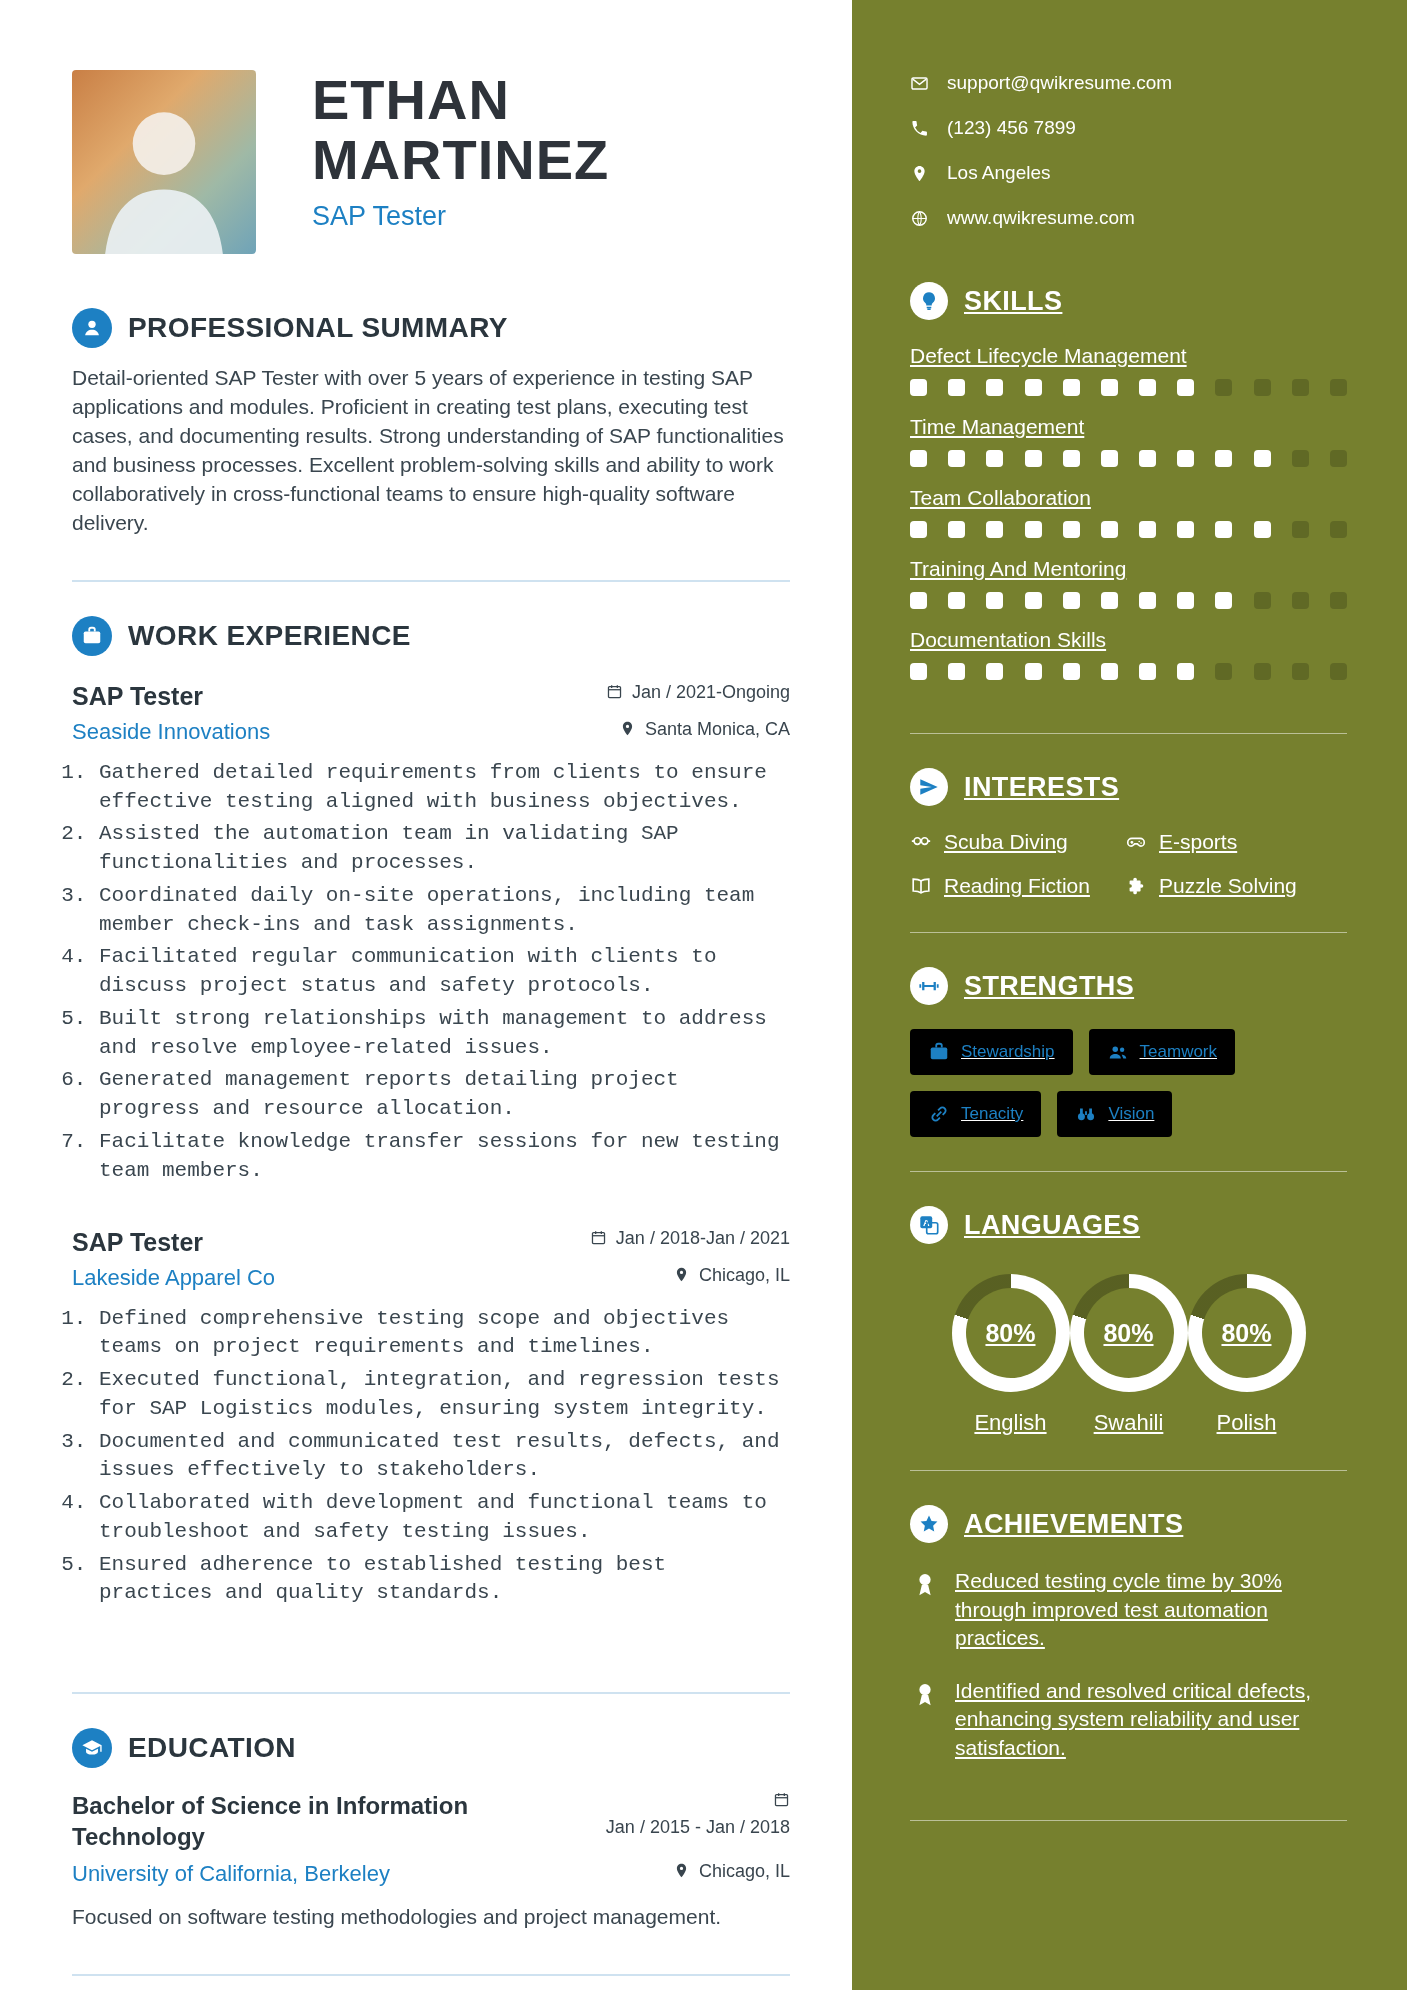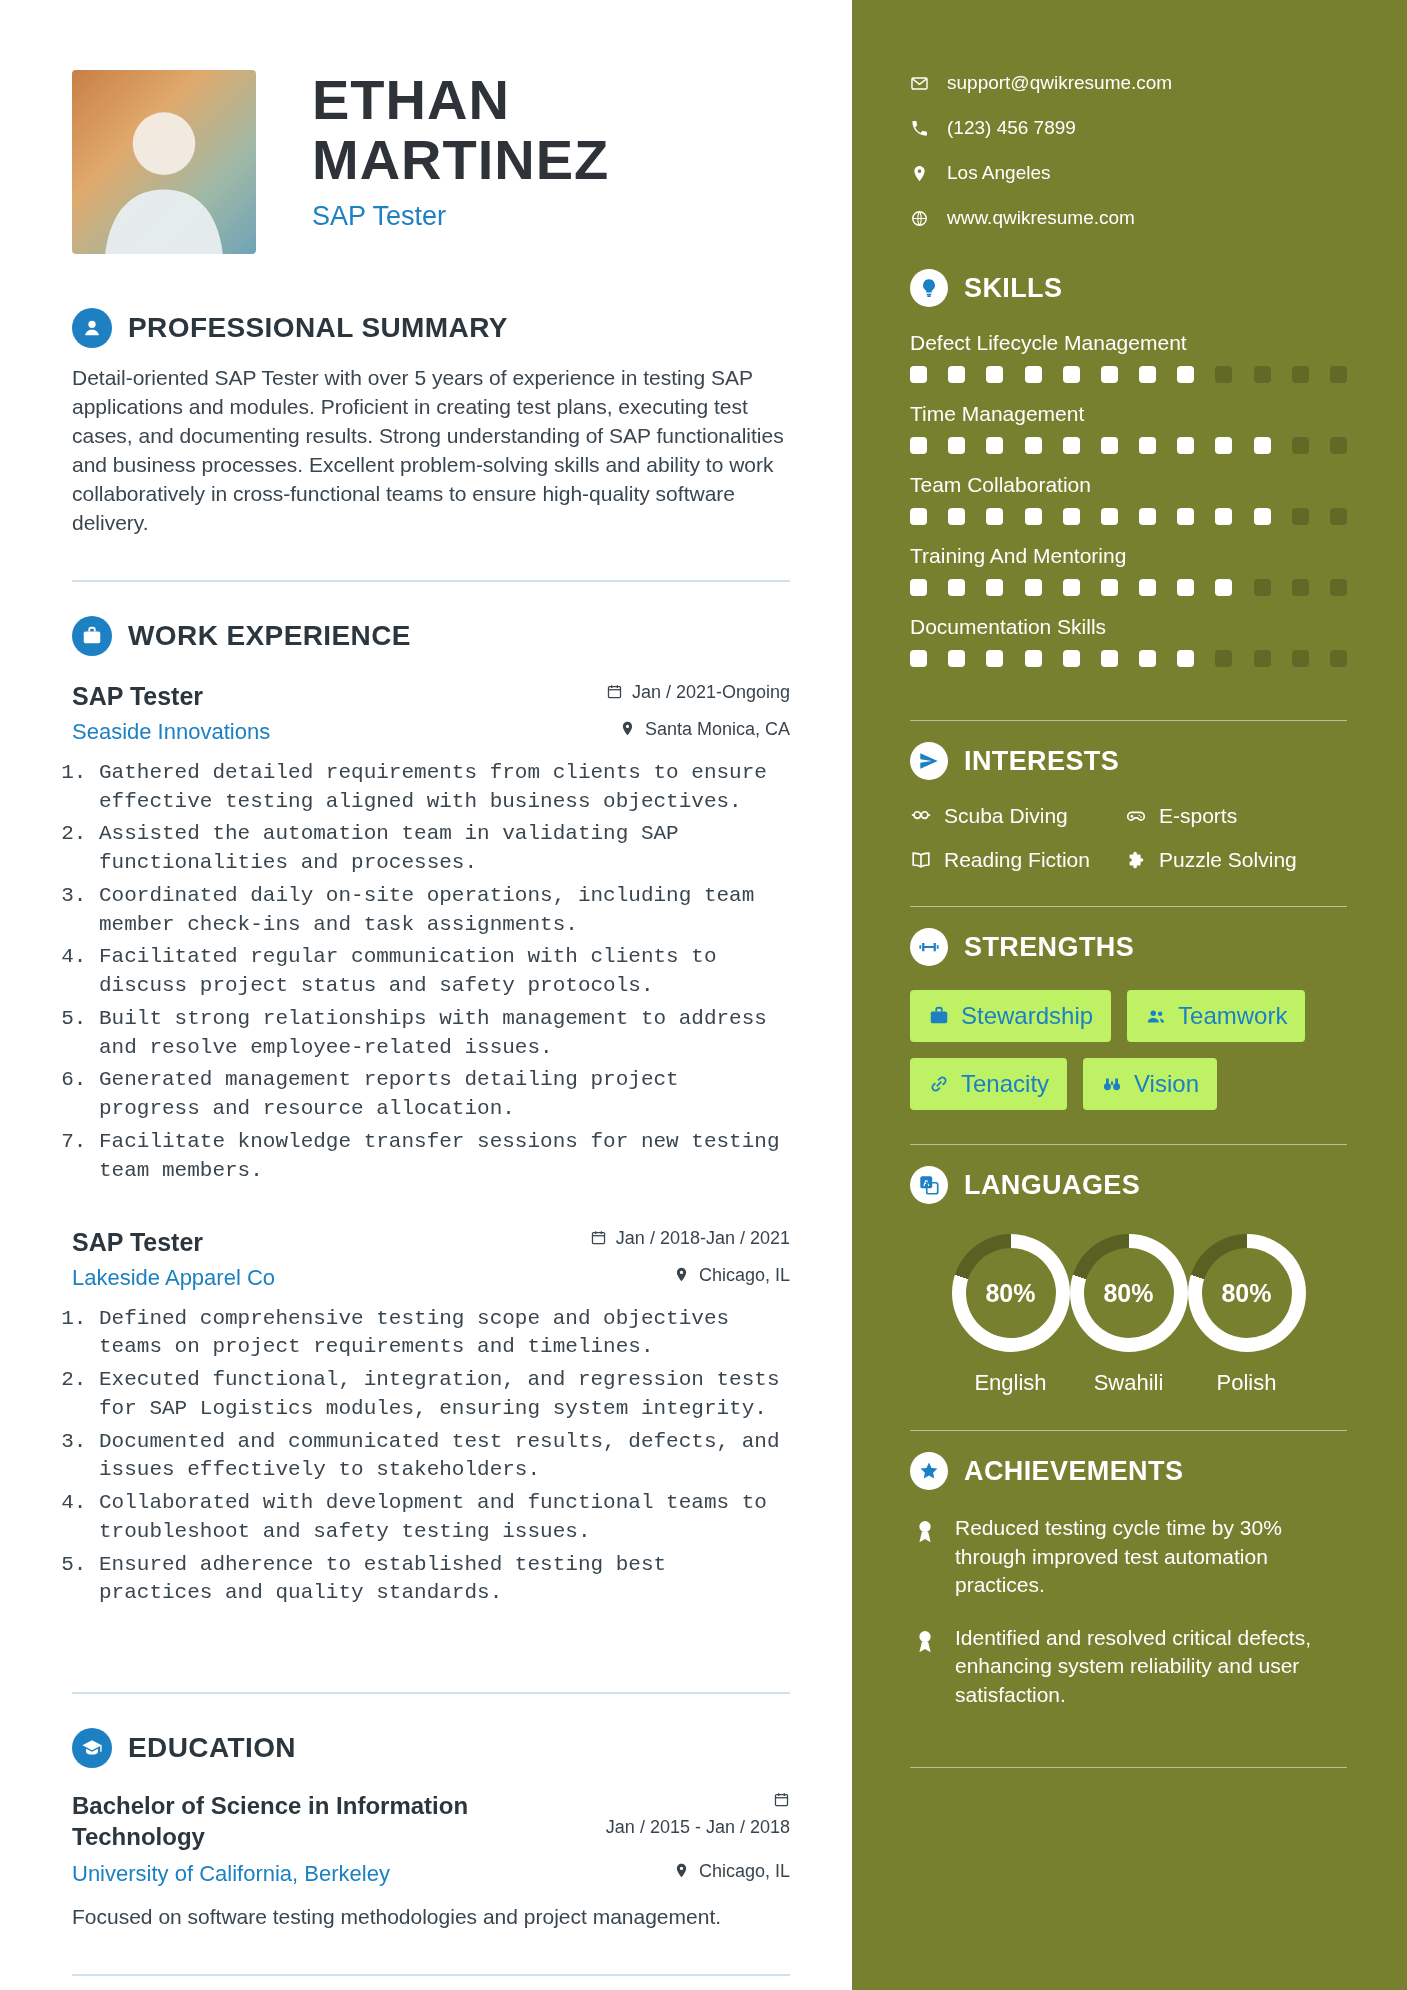--- a/index.html
+++ b/index.html
@@ -49,39 +49,39 @@
   .powered-label { font-size:16px; color:#5a6066; }
   .brand { font-size:16px; font-weight:bold; color:#23282d; text-decoration:underline; cursor:pointer; }
   .qicn { color:var(--accent); }
 
   
   .sidebar { width:555px; background:var(--olive); color:#fff; padding:72px 60px 44px 58px;
              display:flex; flex-direction:column; }
   .contact { list-style:none; }
   .contact li { display:flex; align-items:center; gap:18px; margin-bottom:23px; font-size:19px; cursor:pointer; }
 
-  .side-sec { margin-top:17px; }
+  .side-sec { margin-top:30px;text-decoration:underline; }
   .side-sec .sec-head { margin-bottom:24px; }
   .side-sec .sec-head h2 { color:#fff; font-size:27px; }
   .badge.inv { width:38px; height:38px; }
 
   .skill { margin-bottom:19px; }
   .skill-label { font-size:21px; margin-bottom:11px; }
   .dots { display:flex; justify-content:space-between; }
   .dot { width:17px; height:17px; border-radius:4px; background:rgba(0,0,0,.18); }
   .dot.on { background:#ffffff; }
 
   .rule-s { border:none; border-top:1px solid rgba(255,255,255,.5); margin:34px 0 4px 0; }
 
   .interests-grid { display:grid; grid-template-columns:215px 1fr; row-gap:20px;text-align:right; }
   .interest { display:flex; align-items:center; gap:12px; font-size:21px; }
 
   .strengths-wrap { display:flex; flex-wrap:wrap; gap:16px; }
-  .pill { background:#bef264; border-radius:4px; padding:12px 18px; display:flex; align-items:center; gap:11px;
-          color:var(--accent); font-size:24px; font-weight:500; }
+  .pill { background:#000000; border-radius:4px; padding:12px 18px; display:flex; align-items:center; gap:11px;
+          color:var(--accent); font-size:17px; font-weight:500; }
 
   .langs { display:flex; justify-content:center; padding:6px 2px 0 2px; }
   .lang { text-align:center; }
   .ring { width:118px; height:118px; border-radius:50%;
           background:conic-gradient(#ffffff var(--p), rgba(0,0,0,.25) 0);
           display:flex; align-items:center; justify-content:center; }
   .hole { width:90px; height:90px; border-radius:50%; background:var(--olive);
           display:flex; align-items:center; justify-content:center; }
   .pct { font-size:25px; font-weight:bold; }
   .lang-name { margin-top:18px; font-size:22px; }

